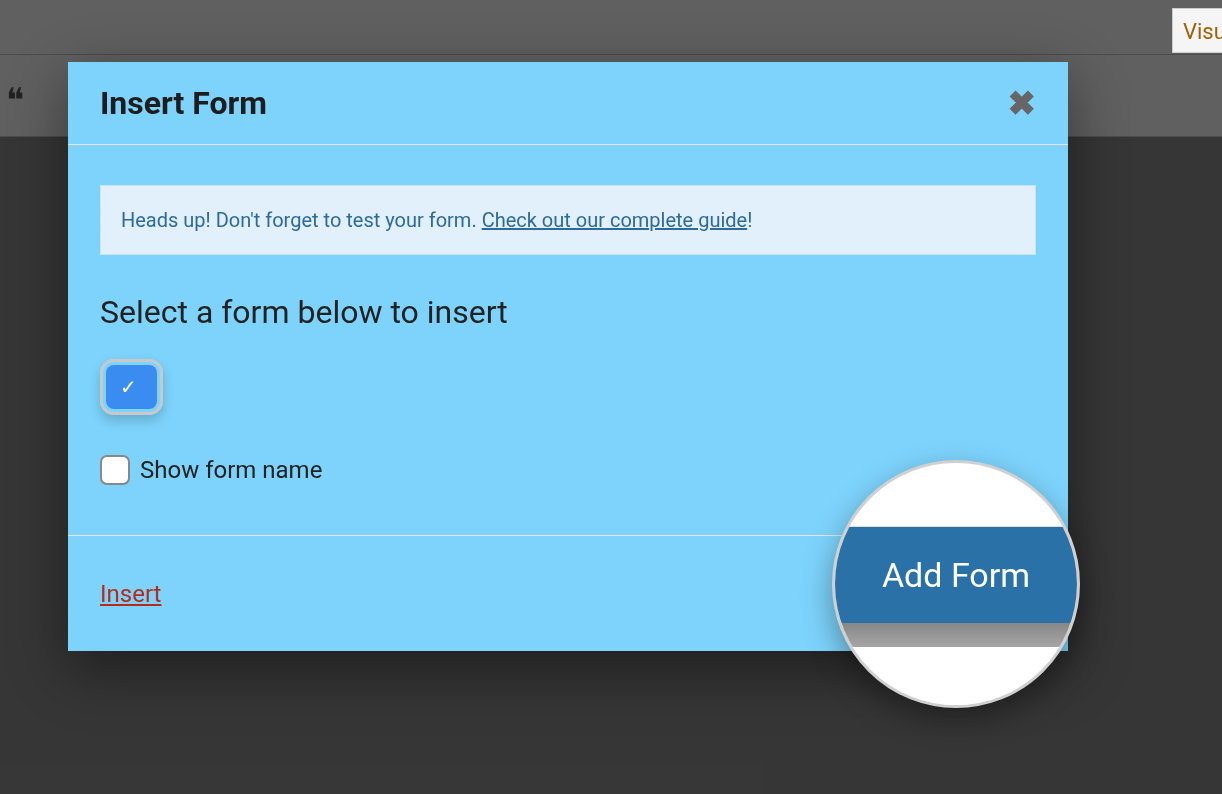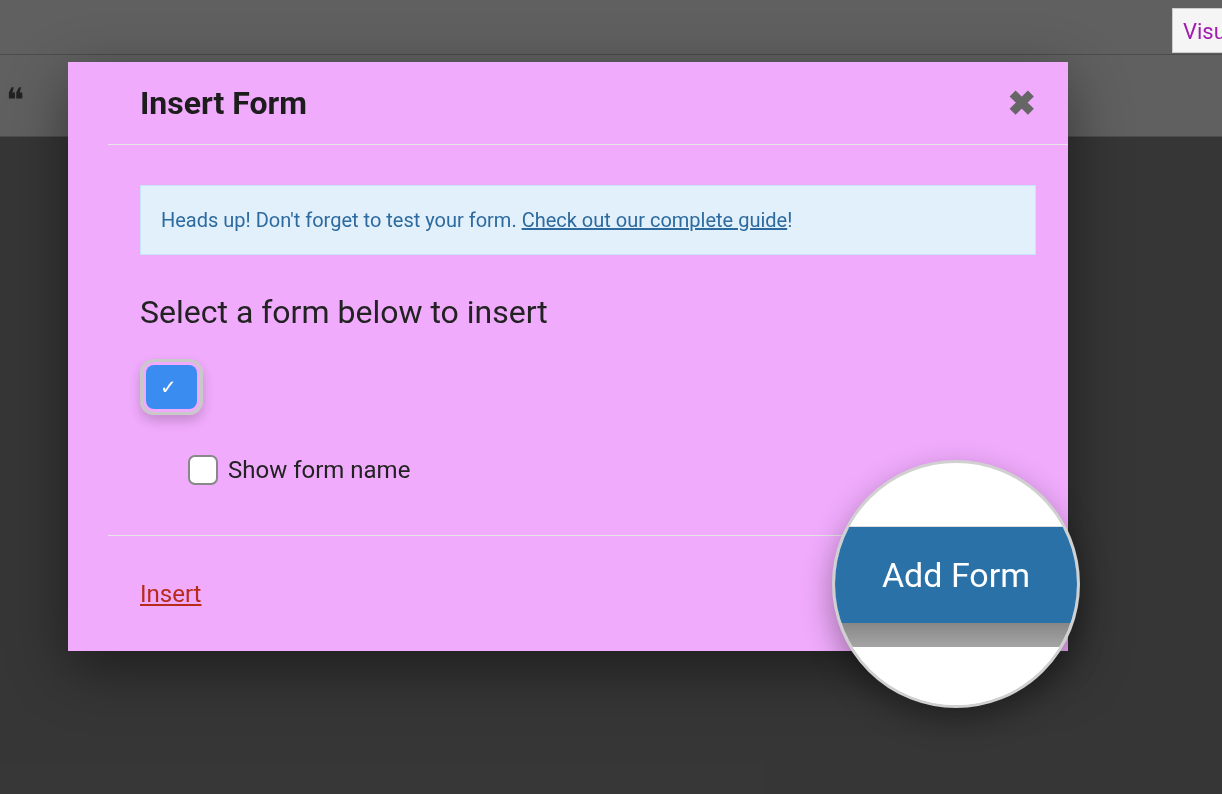--- a/index.html
+++ b/index.html
@@ -27,40 +27,39 @@
   }
 
   .vis-tab {
     position: absolute;
     top: 8px; right: 0;
     width: 50px; height: 45px;
     background: #f5f5f5;
     border: 1px solid #ccc;
     border-right: none;
     font-size: 22px;
-    color: #a21caf;
+    color: #a16207;
     padding: 10px 0 0 10px;
   }
 
   .quote-icon {
     position: absolute;
     top: 80px; left: 6px;
     font-size: 34px;
     color: #222;
     font-family: Georgia, serif;
   }
 
   
   .modal {
     position: absolute;
     top: 62px; left: 68px;
     width: 1000px;
-    background: #f0abfc;
+    background: #7dd3fc;
     box-shadow: 0 18px 55px rgba(0,0,0,0.45);
-    padding-left: 40px;
   }
   .modal-header {
     display: flex; align-items: center; justify-content: space-between;
     padding: 22px 32px 22px 32px;
     border-bottom: 1px solid #e5e5e5;
   }
   .modal-title {
     font-size: 32px; font-weight: 700; color: #1d1d1d;
   }
   .close-btn {
@@ -114,21 +113,21 @@
     color: #fff;
     font-size: 25px;
     padding: 10px 20px 10px 14px;
     border-radius: 8px;
     display: flex; align-items: center; gap: 10px;
     cursor: pointer;
   }
   .check { font-size: 20px; }
 
   .checks-row {
-    display: flex; gap: 46px; align-items: center; margin-left: 48px;
+    display: flex; gap: 46px; align-items: center;
   }
   .check-item {
     display: flex; align-items: center; gap: 10px;
     font-size: 24px; color: #222;
     cursor: pointer;
   }
   .checkbox {
     width: 30px; height: 30px;
     border: 2px solid #888;
     border-radius: 7px;

